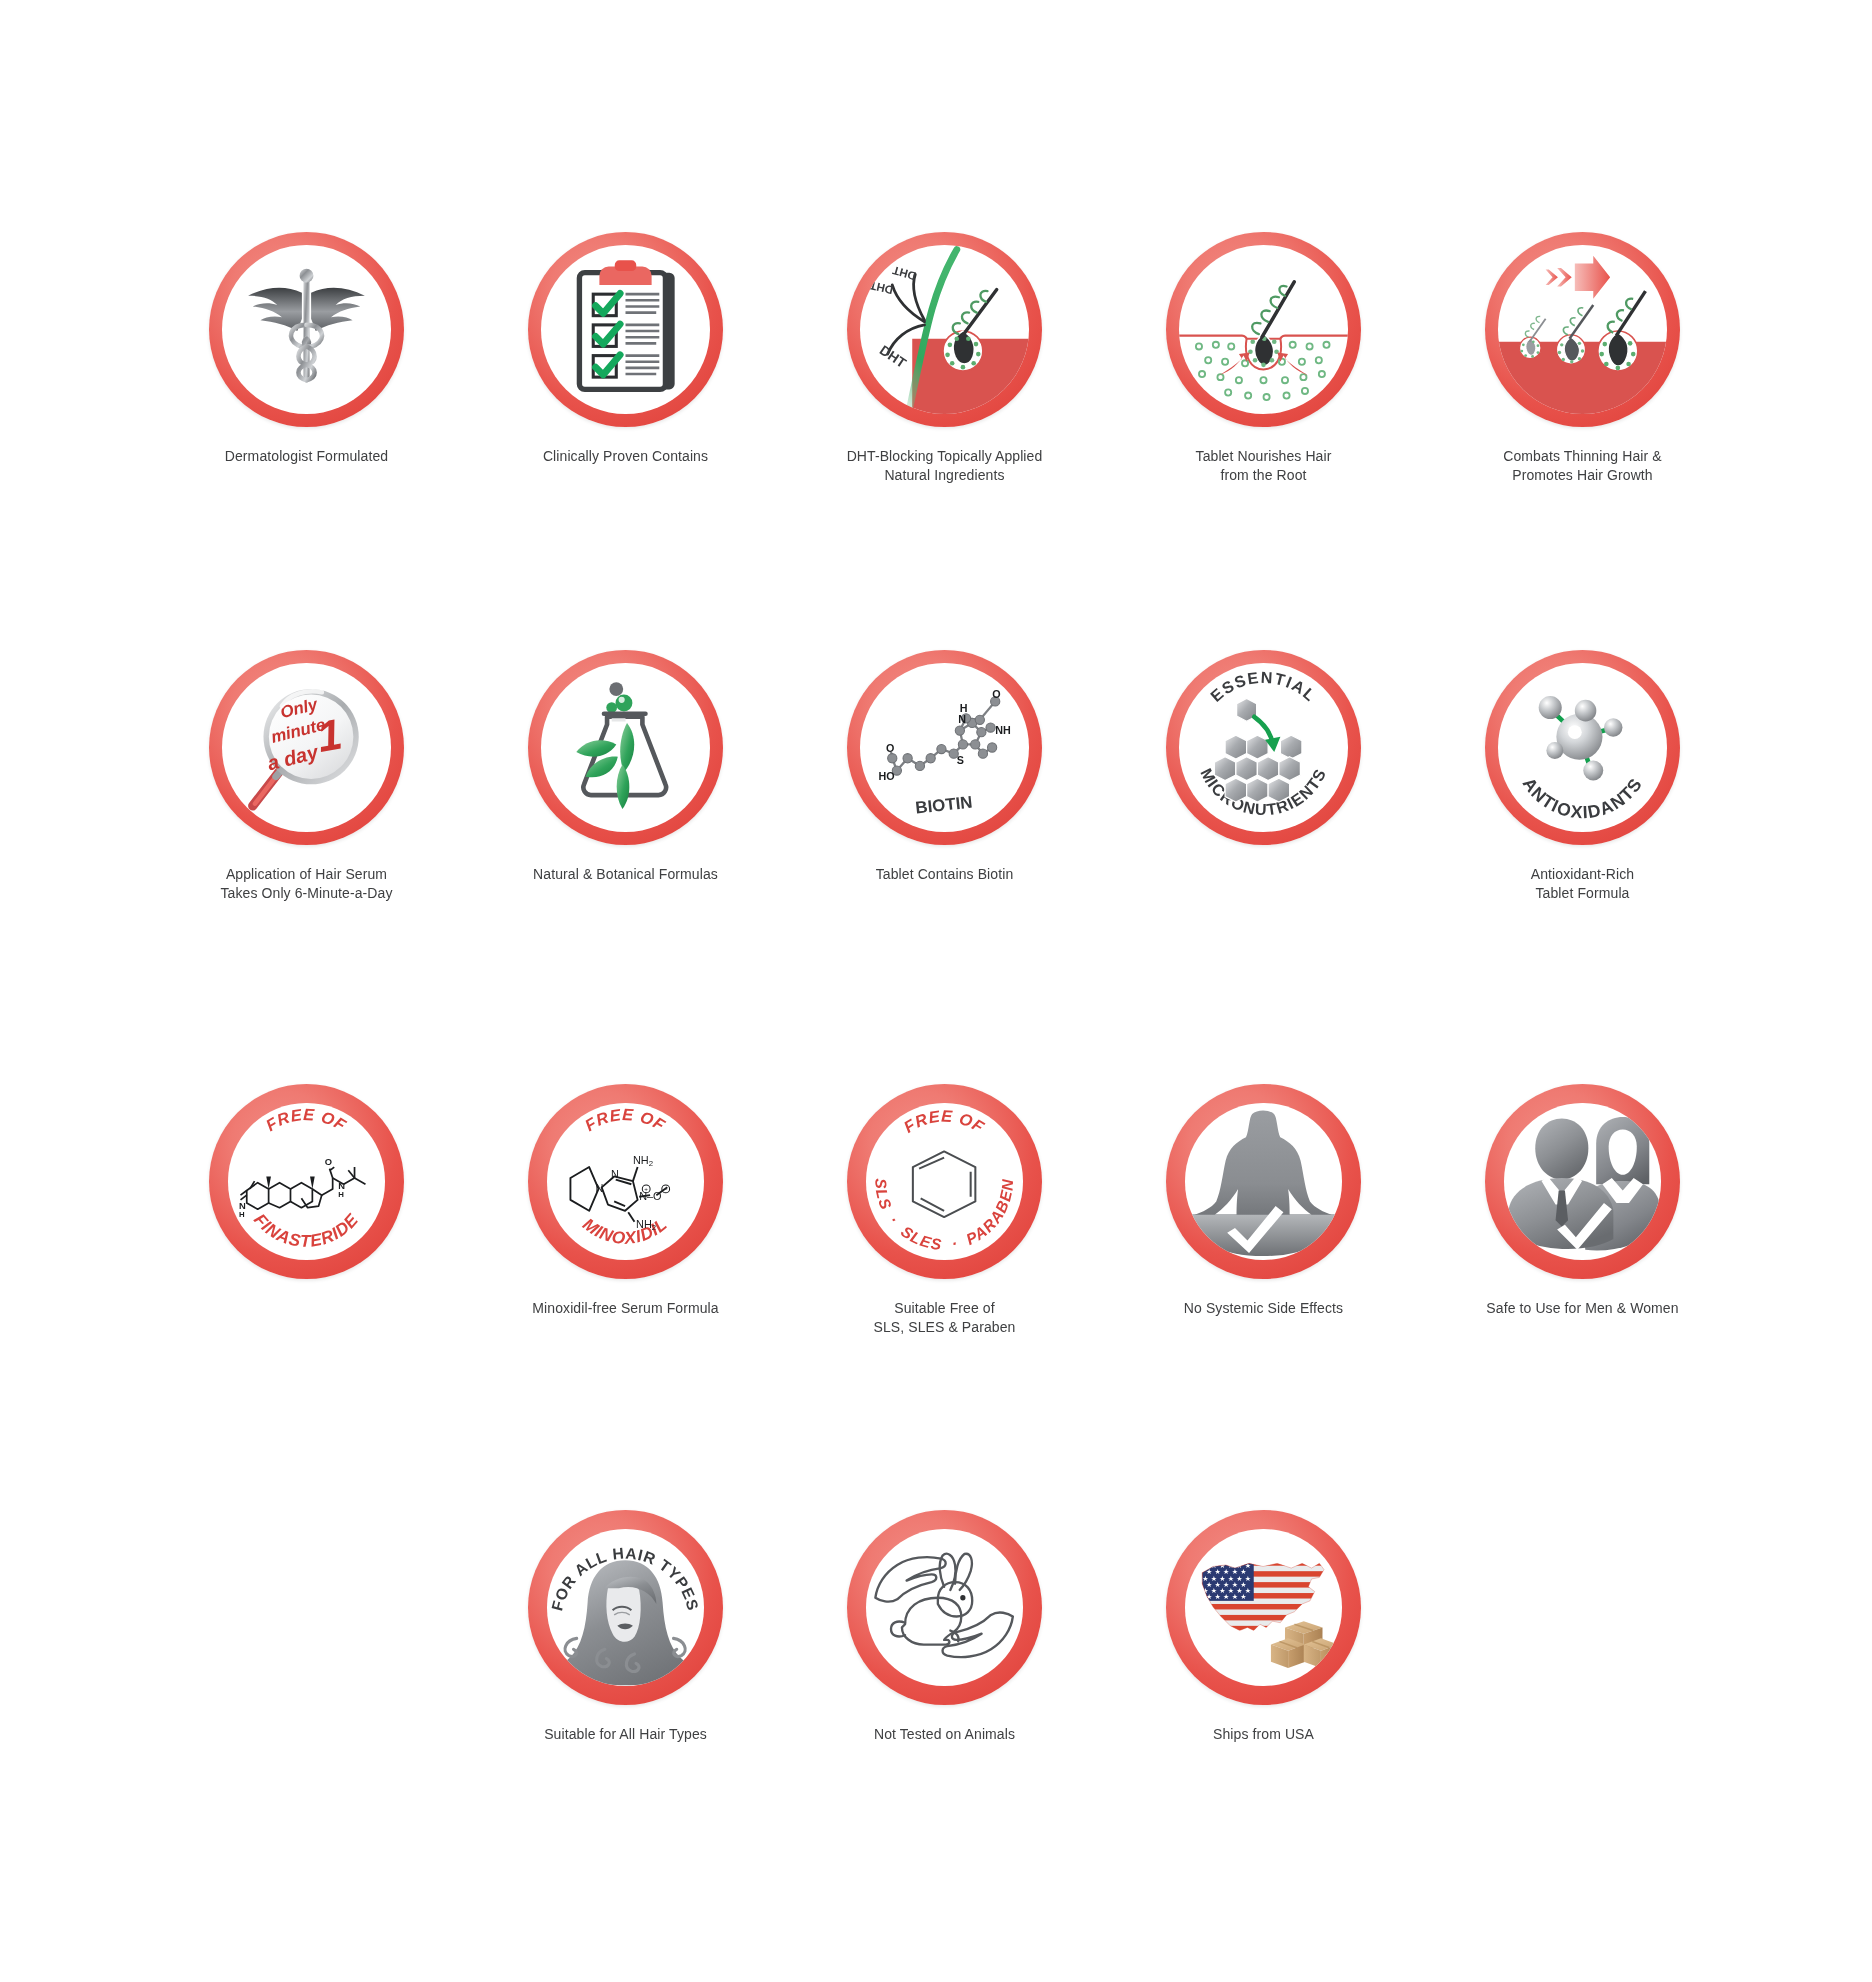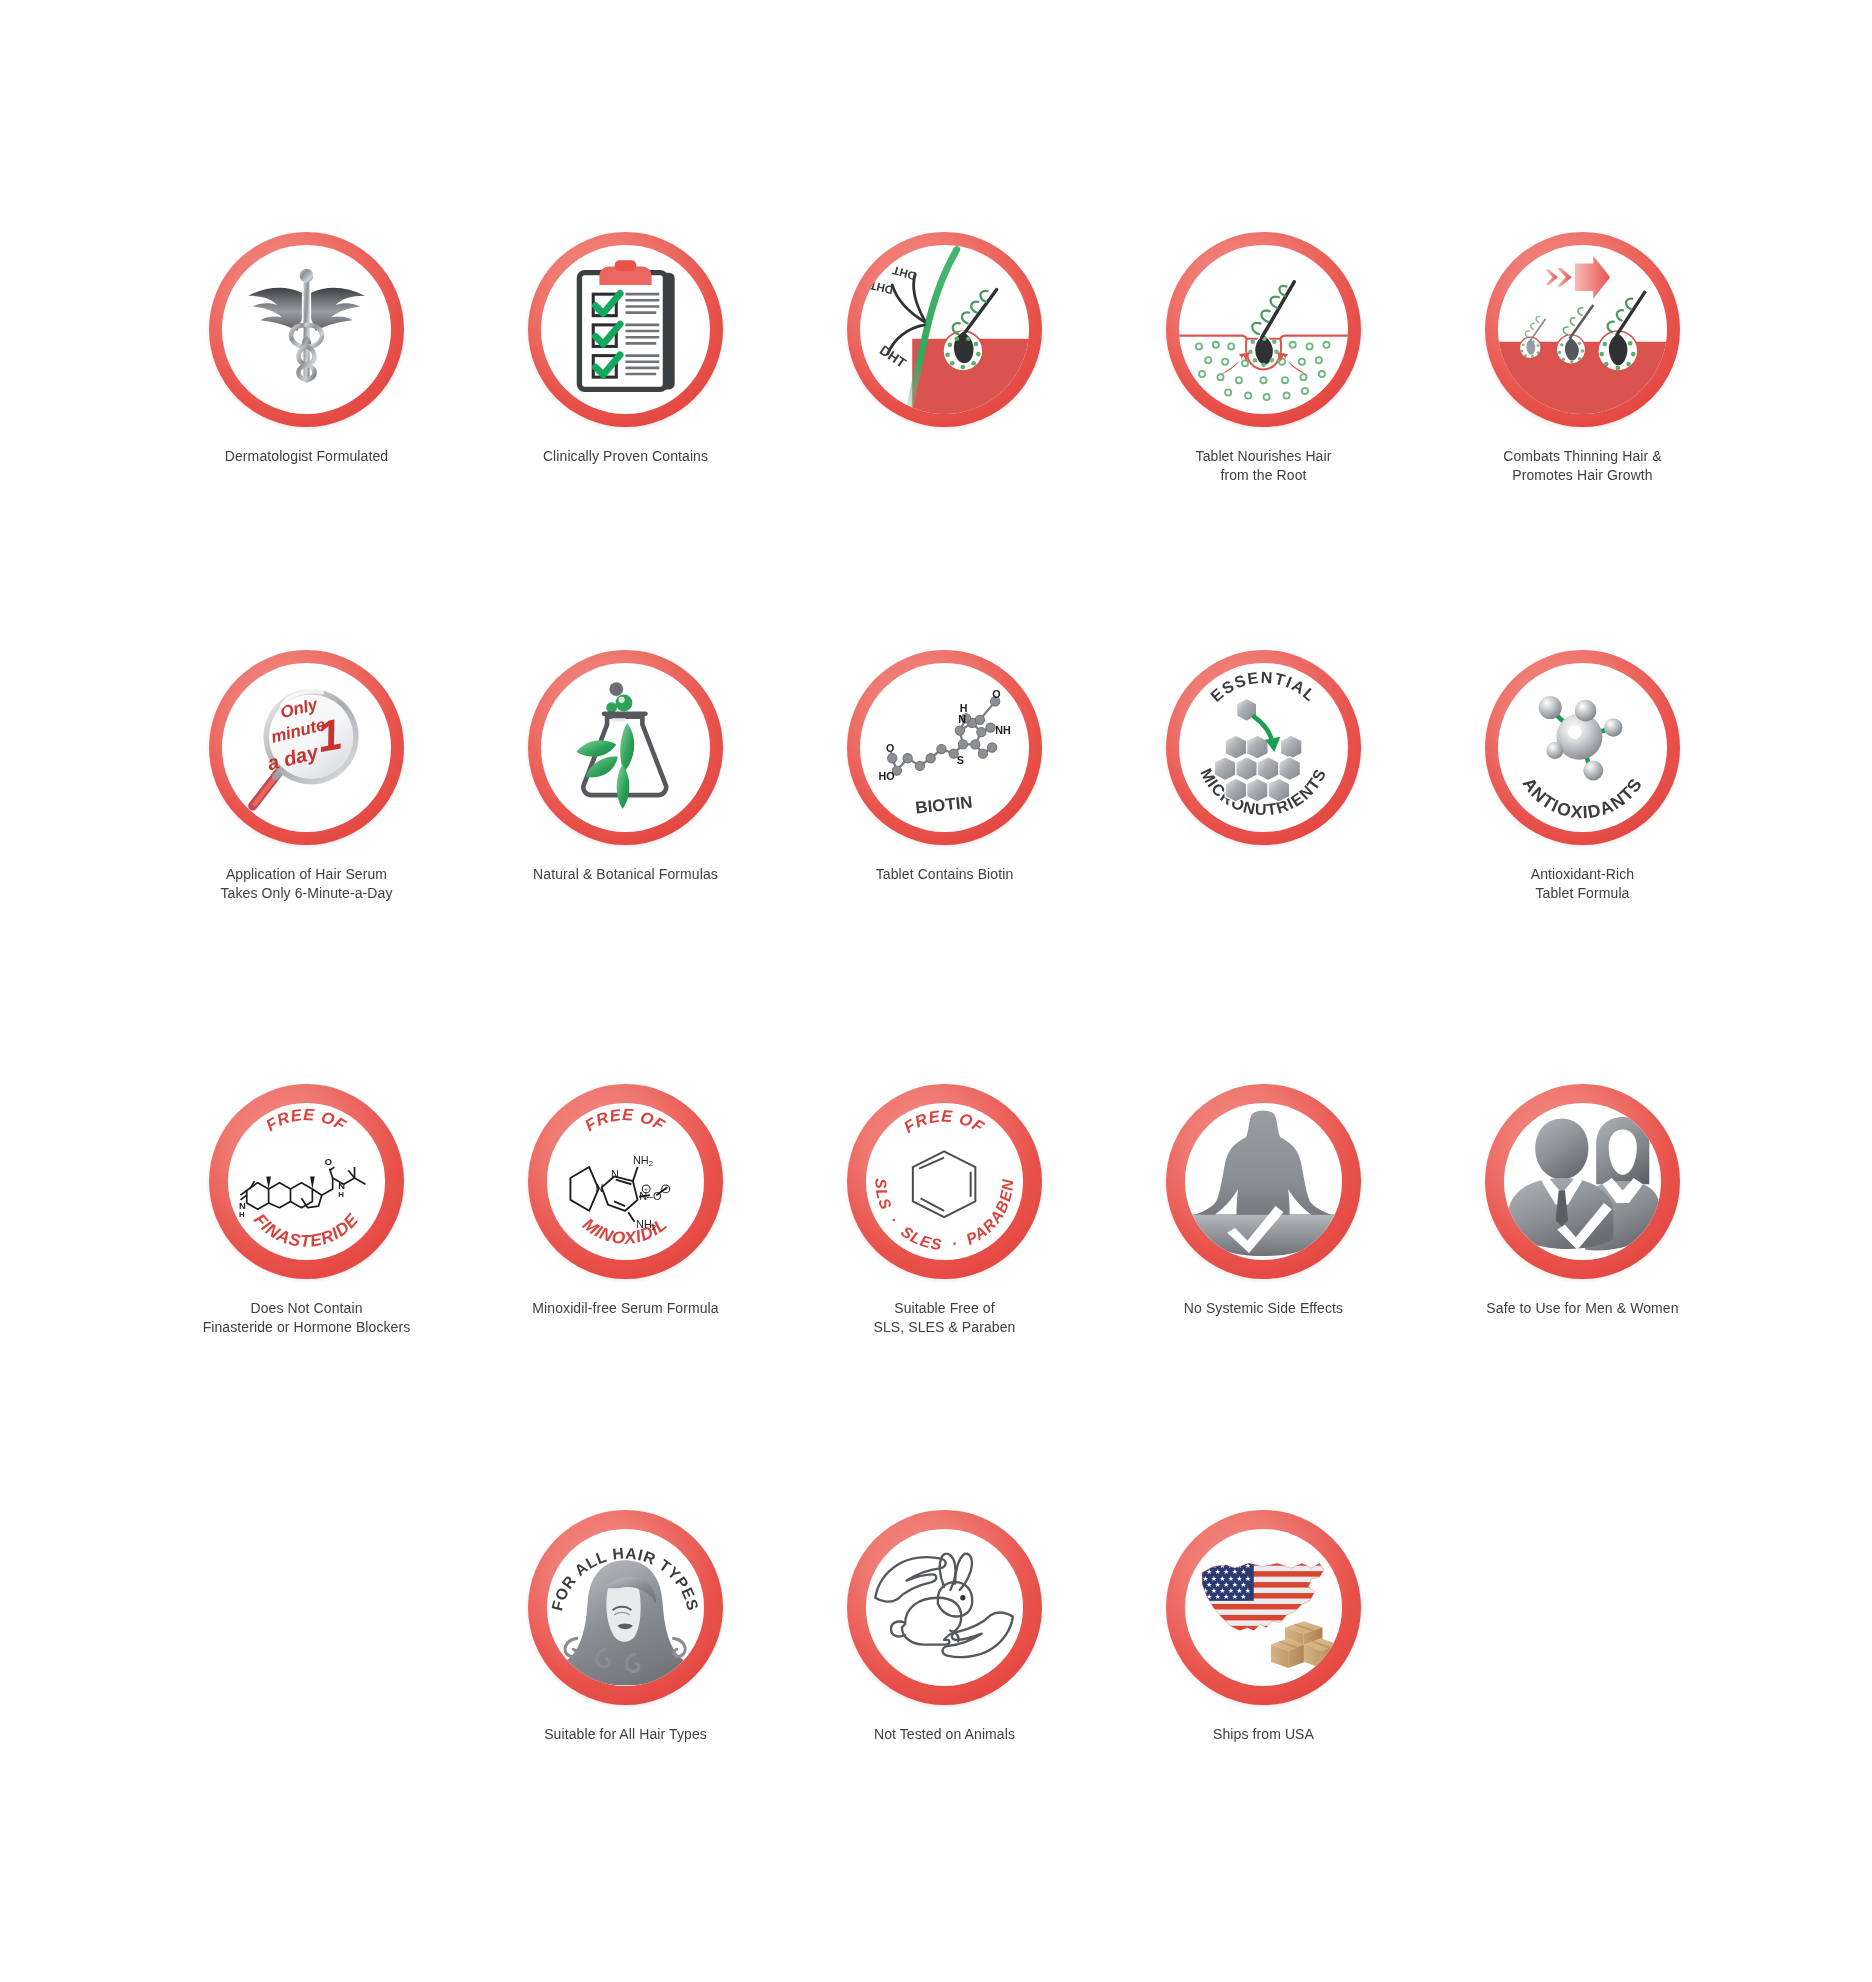--- a/index.html
+++ b/index.html
@@ -213,20 +213,24 @@
                 <g fill="none" stroke="#4f9a63" stroke-width="3" stroke-linecap="round">
                   <path d="M128 116 C118 112 118 100 130 102"></path>
                   <path d="M140 102 C130 98 130 86 142 88"></path>
                   <path d="M152 88 C142 84 142 72 154 74"></path>
                   <path d="M164 74 C154 70 154 58 166 60"></path>
                 </g>
               </svg>
             </div>
           </div>
         </div>
+        <div class="caption">
+          <span class="ln">DHT-Blocking Topically Applied</span>
+          <span class="ln">Natural Ingredients</span>
+        </div>
       </div>
 
       <div class="cell">
         <div class="badge w18">
           <div class="ring"></div>
           <div class="inner">
             <div class="art">
               <svg viewBox="0 0 220 220">
 
                 <path d="M0 118 H82 C86 118 88 120 90 126 C95 142 99 152 110 152 C121 152 125 142 130 126 C132 120 134 118 138 118 H220" fill="none" stroke="#d9534f" stroke-width="2.8"></path>
@@ -656,24 +660,20 @@
                   <text x="14" y="146" font-size="10">H</text>
                 </g>
                 <g fill="#1b1d1f">
                   <polygon points="52,110 55,94 49,94"></polygon>
                   <polygon points="108,110 111,94 105,94"></polygon>
                 </g>
               </svg>
             </div>
           </div>
         </div>
-        <div class="caption">
-          <span class="ln">Does Not Contain</span>
-          <span class="ln">Finasteride or Hormone Blockers</span>
-        </div>
       </div>
 
       <div class="cell">
         <div class="badge w24">
           <div class="ring"></div>
           <div class="inner">
             <div class="art">
               <svg viewBox="0 0 200 200">
                 <defs>
                   <path id="mTop" d="M 22 100 A 78 78 0 0 1 178 100"></path>

